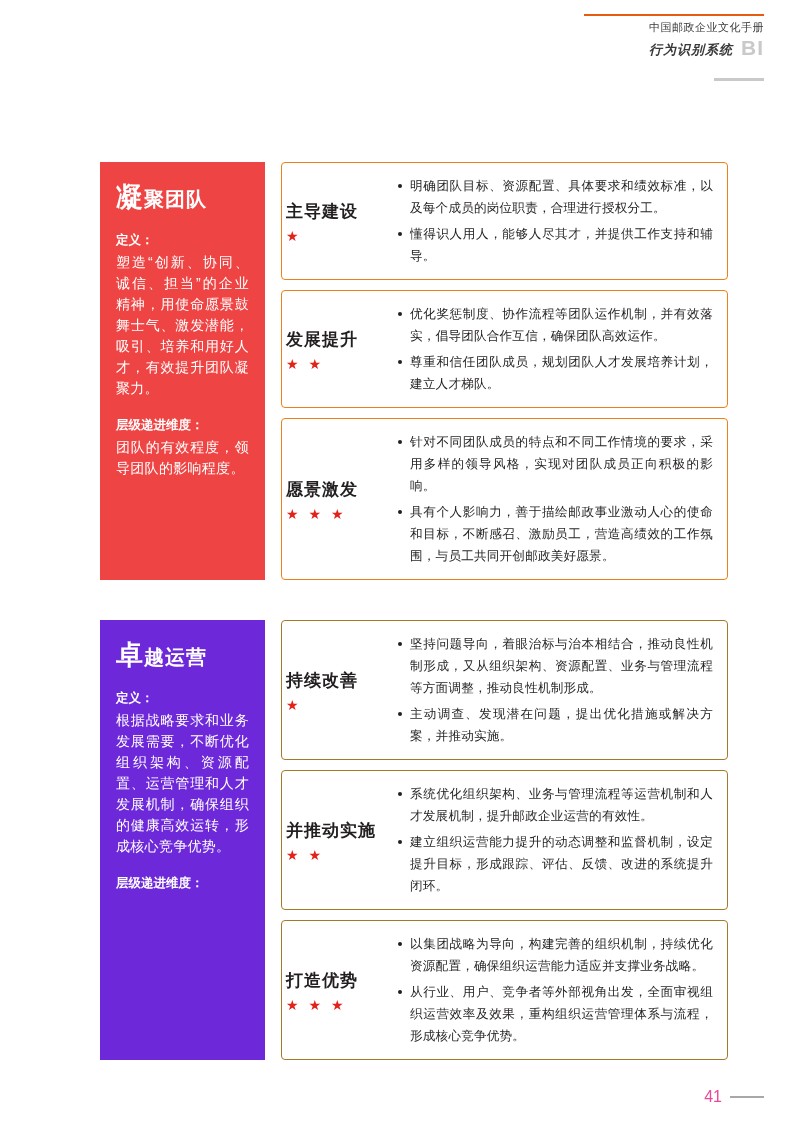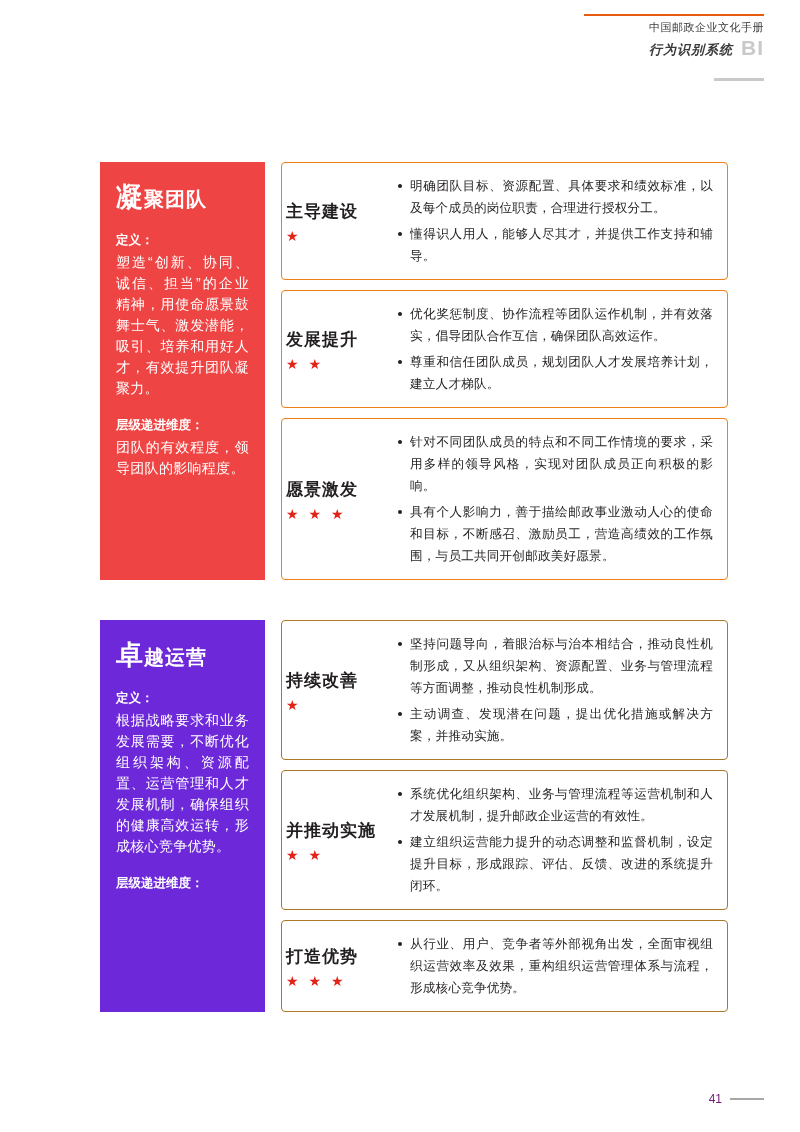--- a/index.html
+++ b/index.html
@@ -189,22 +189,22 @@
   
   .footer {
     position: absolute;
     bottom: 26px;
     right: 36px;
     display: flex;
     align-items: center;
     gap: 8px;
   }
   .page-number {
-    font-size: 12px;
-    color: #701a75;
+    font-size: 16px;
+    color: #ec4899;
   }
   .footer-rule {
     width: 34px;
     height: 2px;
     background: #a8a8a8;
   }
 </style>
 </head>
 <body>
 
@@ -300,20 +300,21 @@
         <div class="bullet-item">建立组织运营能力提升的动态调整和监督机制，设定提升目标，形成跟踪、评估、反馈、改进的系统提升闭环。</div>
       </div>
     </div>
 
     <div class="card card-brown">
       <div class="card-label">
         <div class="card-label-text">打造优势</div>
         <div class="stars">★ ★ ★</div>
       </div>
       <div class="card-body">
+        <div class="bullet-item">以集团战略为导向，构建完善的组织机制，持续优化资源配置，确保组织运营能力适应并支撑业务战略。</div>
         <div class="bullet-item">从行业、用户、竞争者等外部视角出发，全面审视组织运营效率及效果，重构组织运营管理体系与流程，形成核心竞争优势。</div>
       </div>
     </div>
 
   </div>
 </div>
 
 <div class="footer">
   <span class="page-number">41</span>
   <span class="footer-rule"></span>

